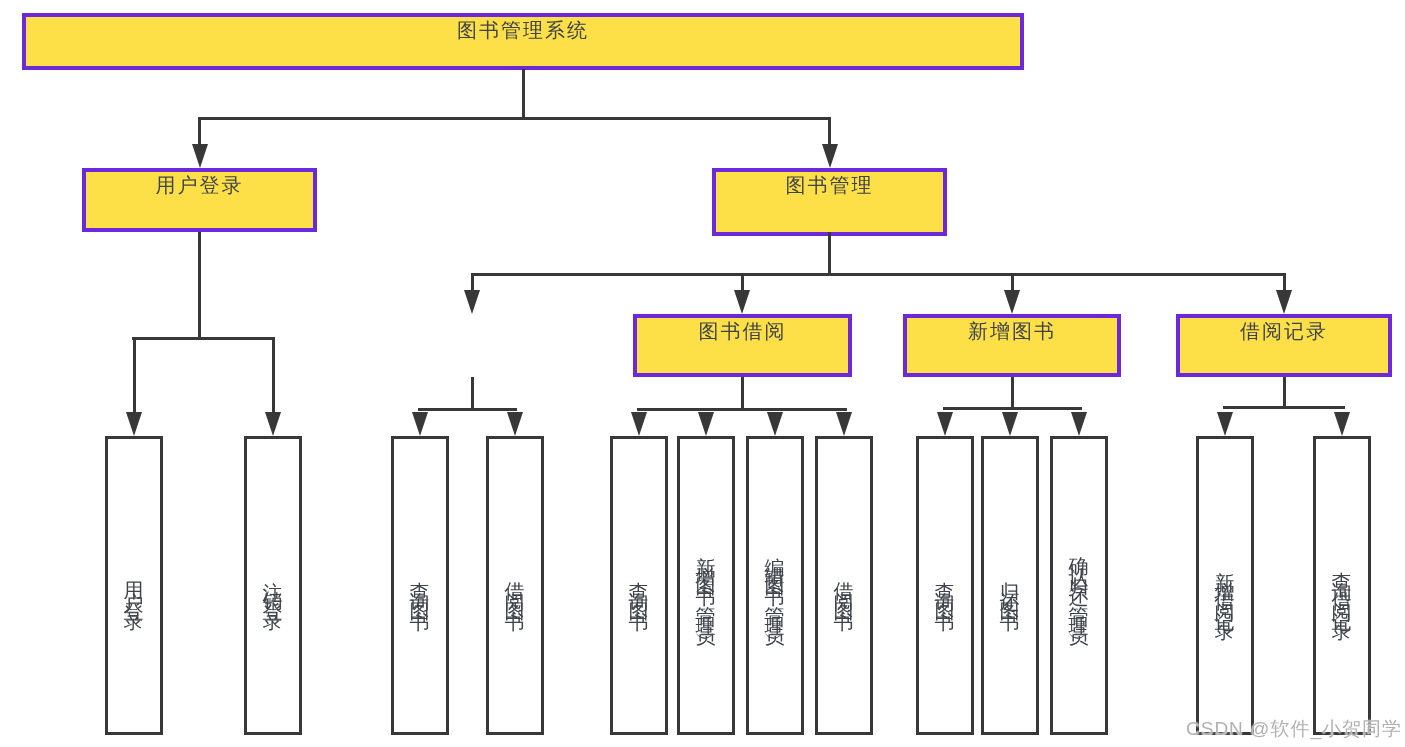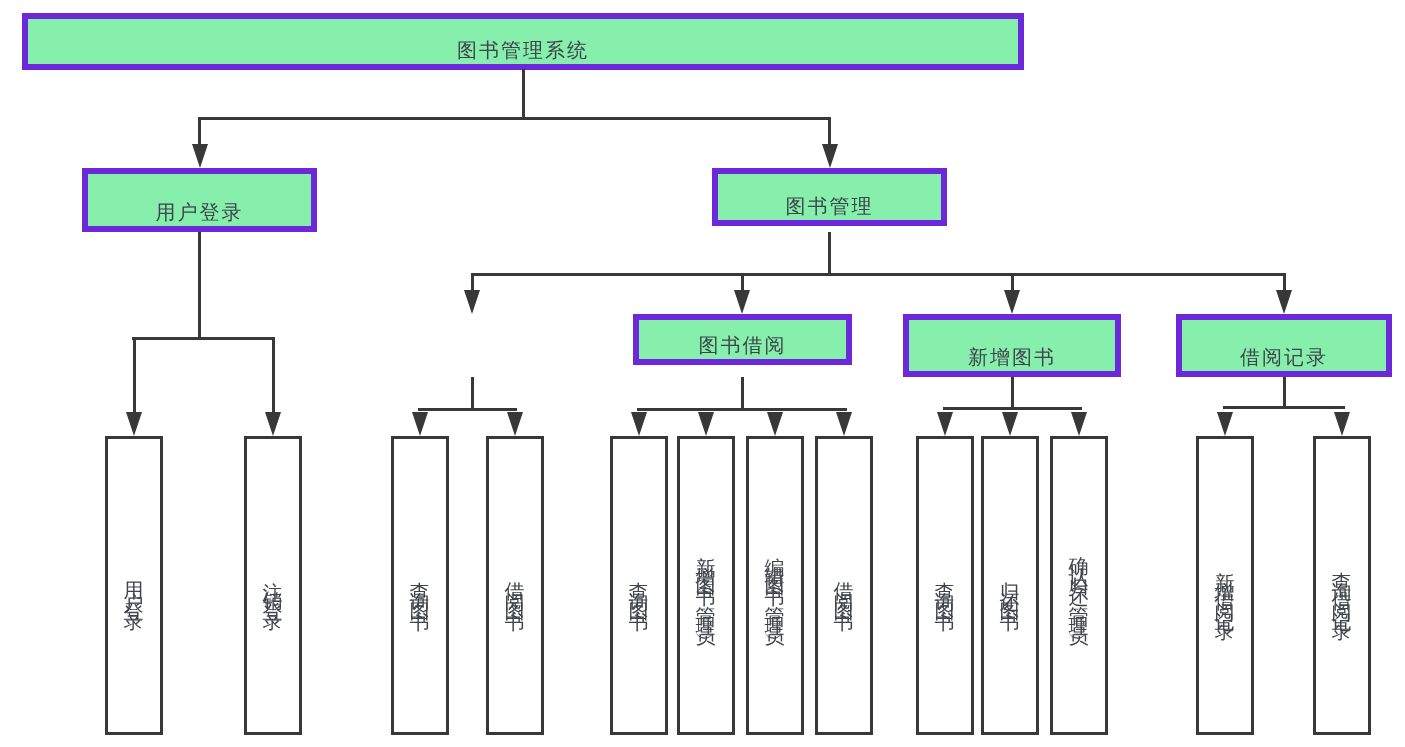--- a/index.html
+++ b/index.html
@@ -8,24 +8,24 @@
     width: 1405px;
     height: 747px;
     background: #ffffff;
     overflow: hidden;
     font-family: "Liberation Sans", "DejaVu Sans", sans-serif;
   }
   
   .node {
     position: absolute;
     box-sizing: border-box;
-    background: #86efac;
-    border: 6px solid #6d28d9;
+    background: #fde047;
+    border: 4px solid #6d28d9;
     display: flex;
-    align-items: flex-end;
+    align-items: flex-start;
     justify-content: center;
   }
   .node .lbl {
     font-size: 20px;
     letter-spacing: 2px;
     color: #3f434b;
     white-space: nowrap;
   }
   
   .leaf {
@@ -76,25 +76,25 @@
 
 <div class="canvas">
 
   <div class="node" style="left:22px; top:13px; width:1002px; height:57px;">
     <span class="lbl">图书管理系统</span>
   </div>
 
   <div class="node" style="left:82px; top:168px; width:235px; height:64px;">
     <span class="lbl">用户登录</span>
   </div>
-  <div class="node" style="left:712px; top:168px; width:235px; height:58px;">
+  <div class="node" style="left:712px; top:168px; width:235px; height:68px;">
     <span class="lbl">图书管理</span>
   </div>
 
-  <div class="node" style="left:633px; top:314px; width:219px; height:51px;">
+  <div class="node" style="left:633px; top:314px; width:219px; height:63px;">
     <span class="lbl">图书借阅</span>
   </div>
   <div class="node" style="left:903px; top:314px; width:218px; height:63px;">
     <span class="lbl">新增图书</span>
   </div>
   <div class="node" style="left:1176px; top:314px; width:216px; height:63px;">
     <span class="lbl">借阅记录</span>
   </div>
 
   <div class="leaf" style="left:105px;">
@@ -182,14 +182,15 @@
   <div class="cl" style="left:943px;  top:407px; width:139px; height:3px;"></div>
   <div class="arrow" style="left:937px;  top:412px;"></div>
   <div class="arrow" style="left:1002px; top:412px;"></div>
   <div class="arrow" style="left:1071px; top:412px;"></div>
 
   <div class="cl" style="left:1283px; top:377px; width:3px;   height:29px;"></div>
   <div class="cl" style="left:1223px; top:406px; width:122px; height:3px;"></div>
   <div class="arrow" style="left:1217px; top:412px;"></div>
   <div class="arrow" style="left:1334px; top:412px;"></div>
 
+  <div class="watermark">CSDN @软件_小贺同学</div>
 
 </div>
 
 </body></html>

